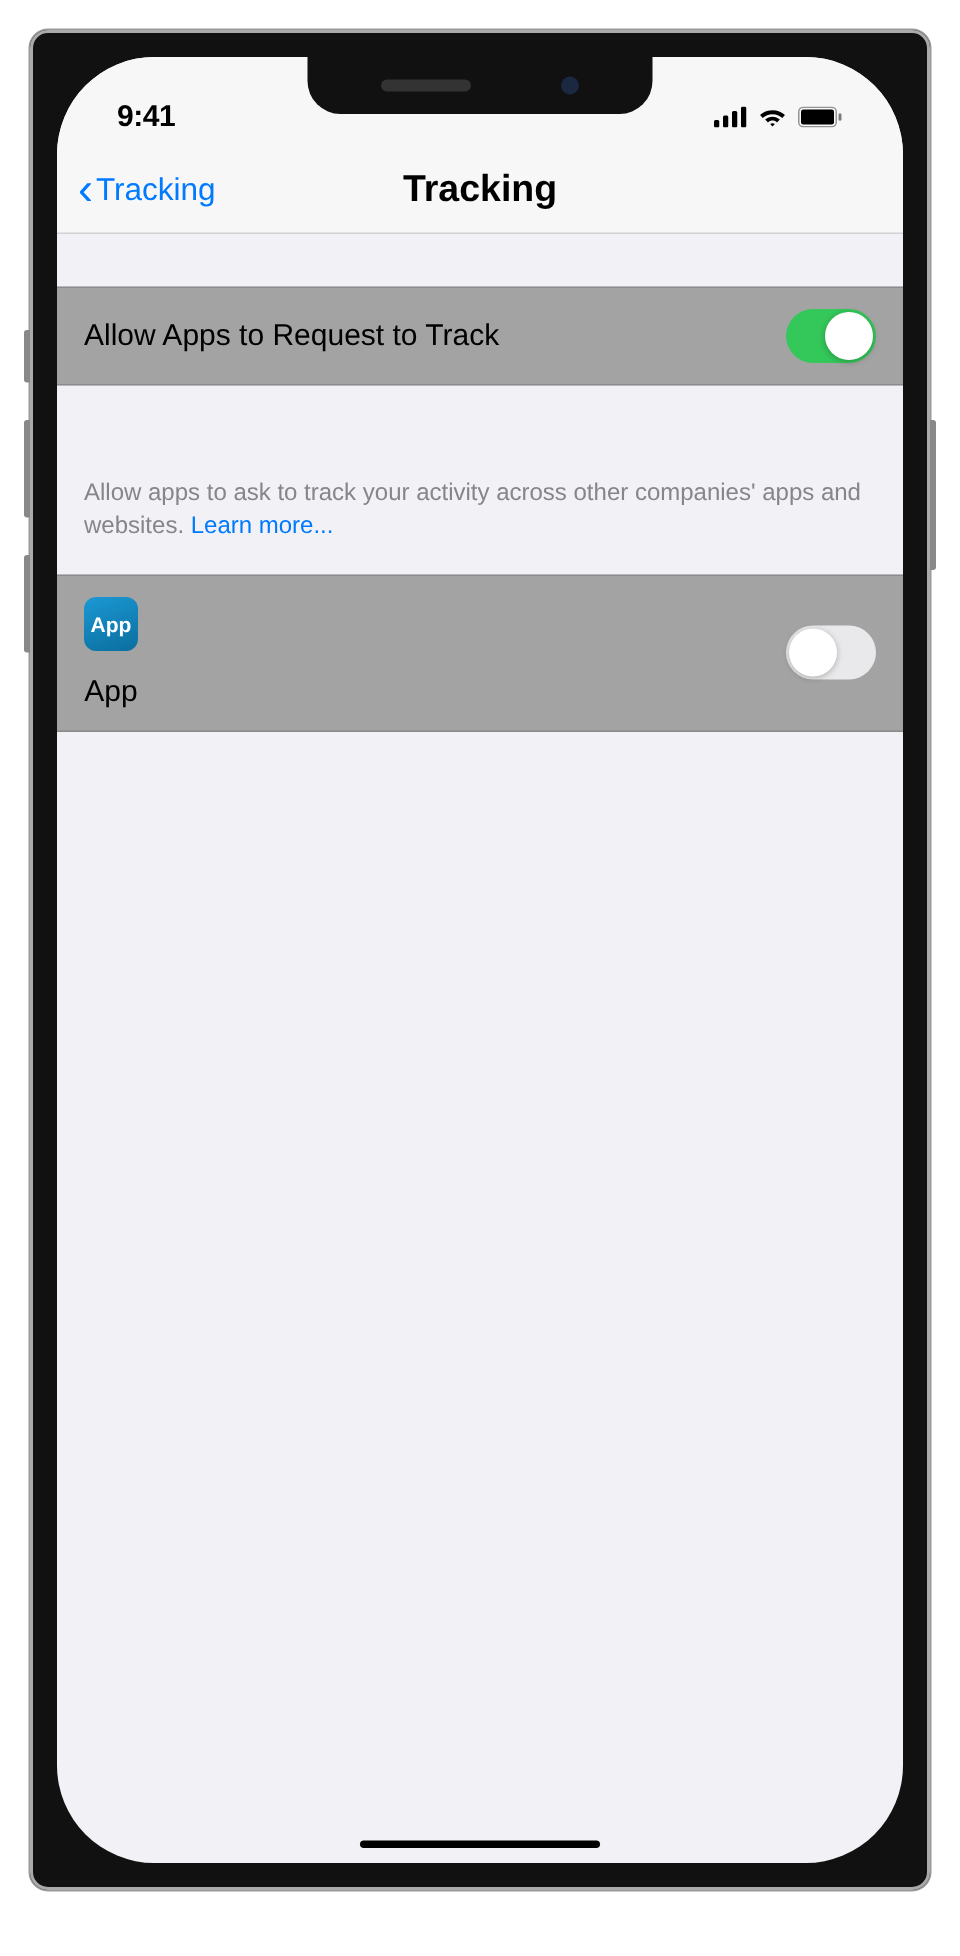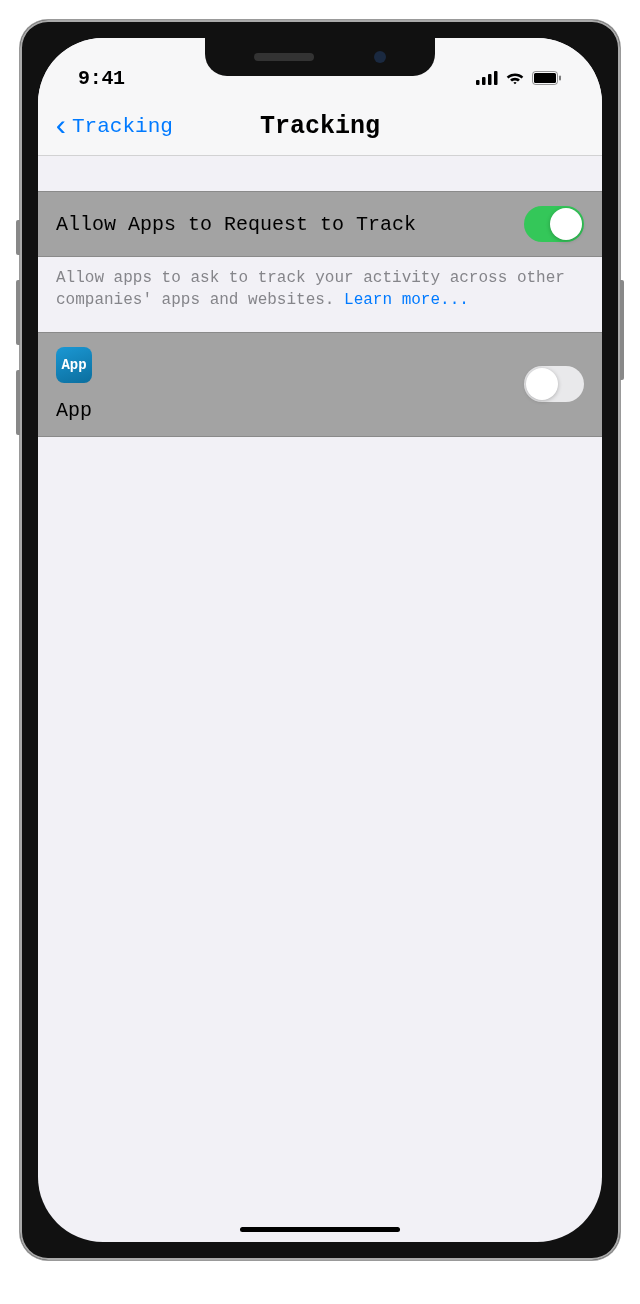--- a/index.html
+++ b/index.html
@@ -7,25 +7,24 @@
       font-family: -apple-system, BlinkMacSystemFont, 'Segoe UI', Helvetica, Arial, sans-serif;
       background: #fff;
       display: flex;
       justify-content: center;
       padding: 20px 0;
     }
     .phone-frame {
       width: 600px;
       height: 1240px;
       background: #111;
-      border-radius: 28px;
+      border-radius: 12px;
       padding: 18px;
       position: relative;
       box-shadow: 0 0 0 1px #999, inset 0 0 0 2px #aaa;
-      font-family: Liberation Mono, monospace;
     }
     .phone-buttons-left {
       position: absolute;
       left: -4px;
       top: 200px;
       width: 4px;
     }
     .phone-btn { background: #888; border-radius: 2px 0 0 2px; margin-bottom: 25px; }
     .phone-btn.switch { height: 35px; }
     .phone-btn.vol { height: 65px; }
@@ -116,24 +115,25 @@
       height: 32px;
       background: #fff;
       border-radius: 50%;
       position: absolute;
       top: 2px;
       box-shadow: 0 1px 4px rgba(0,0,0,0.25);
     }
     .toggle.on .toggle-knob { right: 2px; }
     .toggle.off .toggle-knob { left: 2px; }
     .footer-text {
-      padding: 10px 18px 20px;
+      padding: 24px 18px 20px;
       font-size: 16px;
       color: #85858a;
       line-height: 1.4;
+      margin-top: 37px;
     }
     .link { color: #007aff; }
     .app-row { display: flex; align-items: center; gap: 16px; flex-direction: column; }
     .app-icon {
       width: 36px;
       height: 36px;
       border-radius: 8px;
       background: linear-gradient(160deg, #1b98d4, #0b6e9e);
       display: flex;
       align-items: center;

